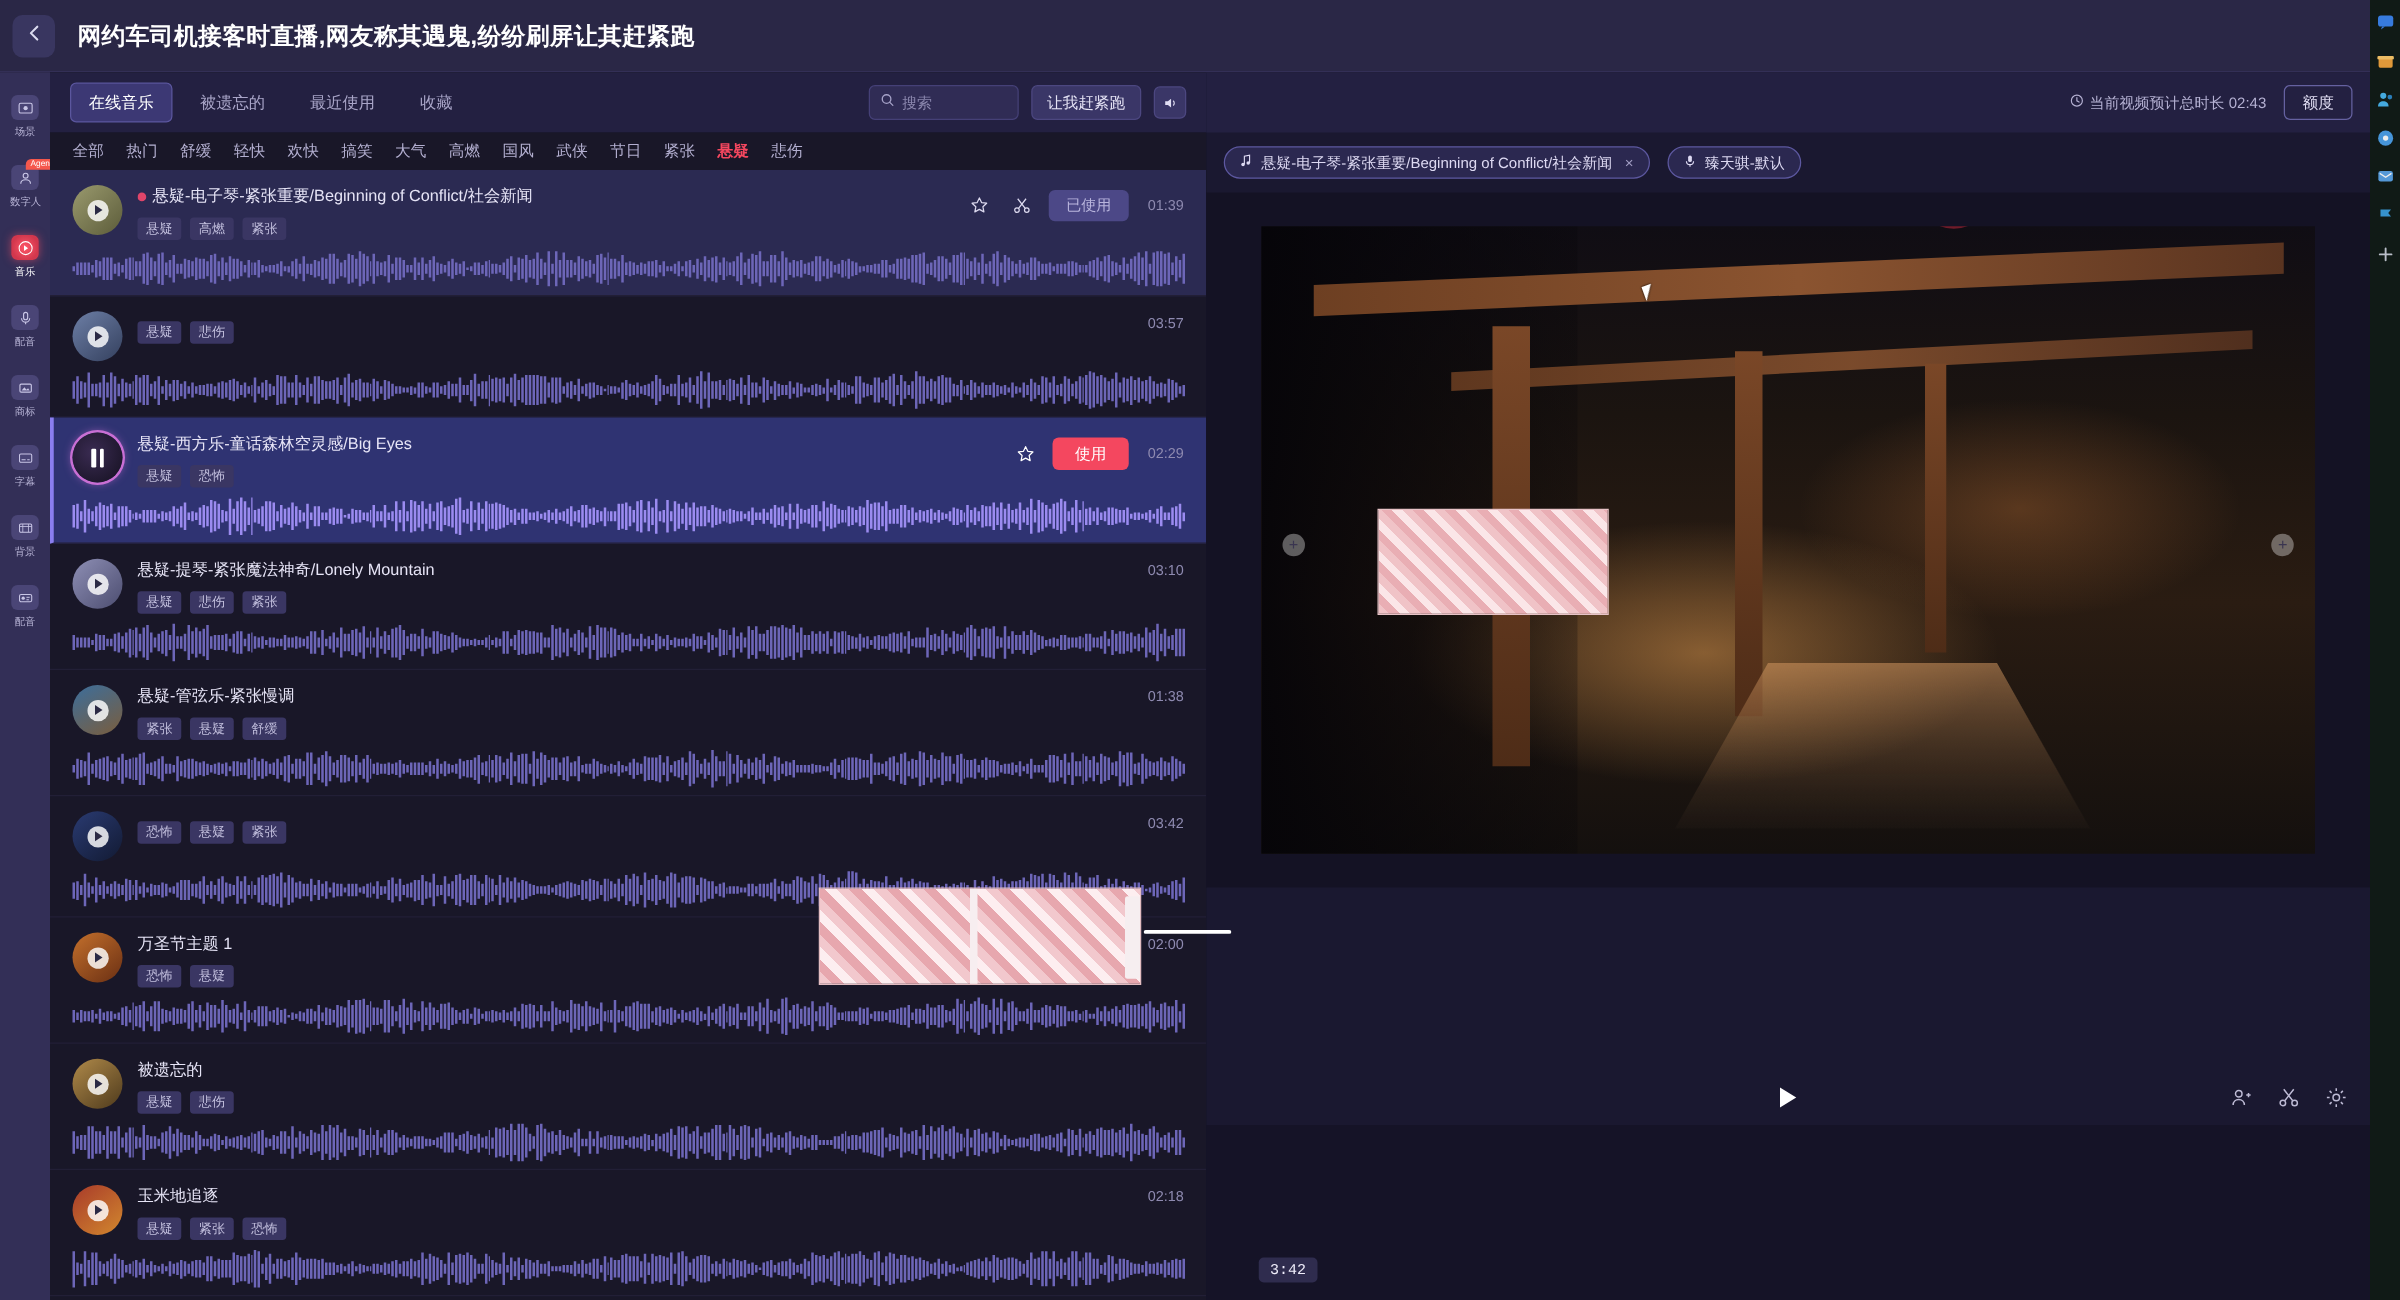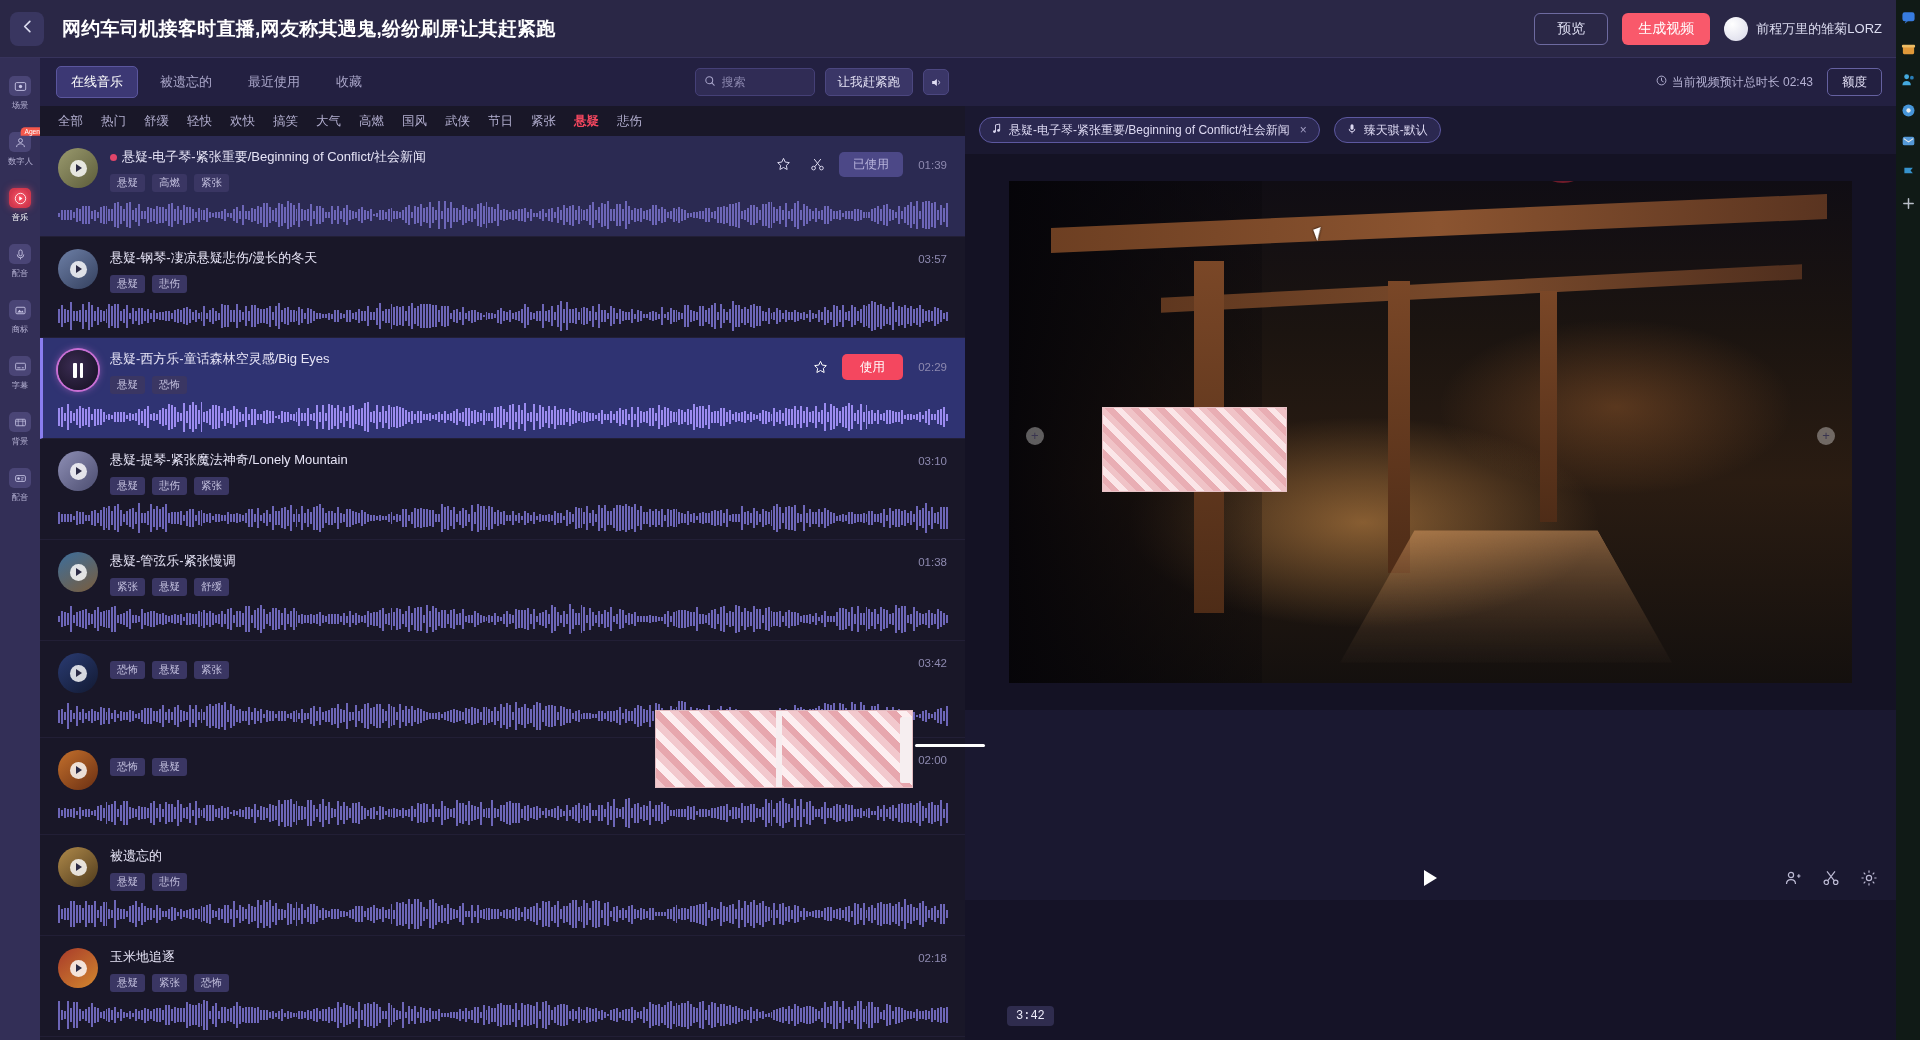--- a/index.html
+++ b/index.html
@@ -344,28 +344,20 @@
 
   <div class="topbar">
     <div class="back-btn">
       <span>
         <svg viewBox="0 0 16 16" fill="none">
             <path d="M10.5 2.5L5 8l5.5 5.5" stroke="#dcdcf0" stroke-width="1.8" stroke-linecap="round" stroke-linejoin="round"></path>
           </svg>
       </span>
     </div>
     <div class="proj-title">网约车司机接客时直播,网友称其遇鬼,纷纷刷屏让其赶紧跑</div>
-    <div class="topbar-right">
-      <div class="btn-preview">预览</div>
-      <div class="btn-generate">生成视频</div>
-      <div class="user-box">
-        <div class="avatar"></div>
-        <div class="user-name">前程万里的雏菊LORZ</div>
-      </div>
-    </div>
   </div>
 
   <div class="sidebar">
     <div class="side-item">
       <div class="side-ic">
         <svg viewBox="0 0 20 20" width="13" height="13">
             <rect x="2" y="4" width="16" height="12" rx="2" fill="none" stroke="#c9c6e6" stroke-width="1.4"></rect>
             <circle cx="10" cy="10" r="2.6" fill="#c9c6e6"></circle>
           </svg>
       </div>
@@ -826,23 +818,20 @@
       </div>
 
       <div class="track">
         <div class="track-top">
           <div class="cover cv2">
             <div class="play-glyph">
                 <div class="tri"></div>
               </div>
           </div>
           <div class="track-info">
-            <div class="track-title">
-              <span>悬疑-钢琴-凄凉悬疑悲伤/漫长的冬天</span>
-            </div>
             <div class="tags">
               <span class="tag">悬疑</span>
               <span class="tag">悲伤</span>
             </div>
           </div>
         </div>
         <div class="track-actions">
           <div class="dur">03:57</div>
         </div>
         <div class="wave">
@@ -2453,20 +2442,23 @@
       </div>
 
       <div class="track">
         <div class="track-top">
           <div class="cover cv7">
             <div class="play-glyph">
                 <div class="tri"></div>
               </div>
           </div>
           <div class="track-info">
+            <div class="track-title">
+              <span>万圣节主题 1</span>
+            </div>
             <div class="tags">
               <span class="tag">恐怖</span>
               <span class="tag">悬疑</span>
             </div>
           </div>
         </div>
         <div class="track-actions">
           <div class="dur">02:00</div>
         </div>
         <div class="wave">

